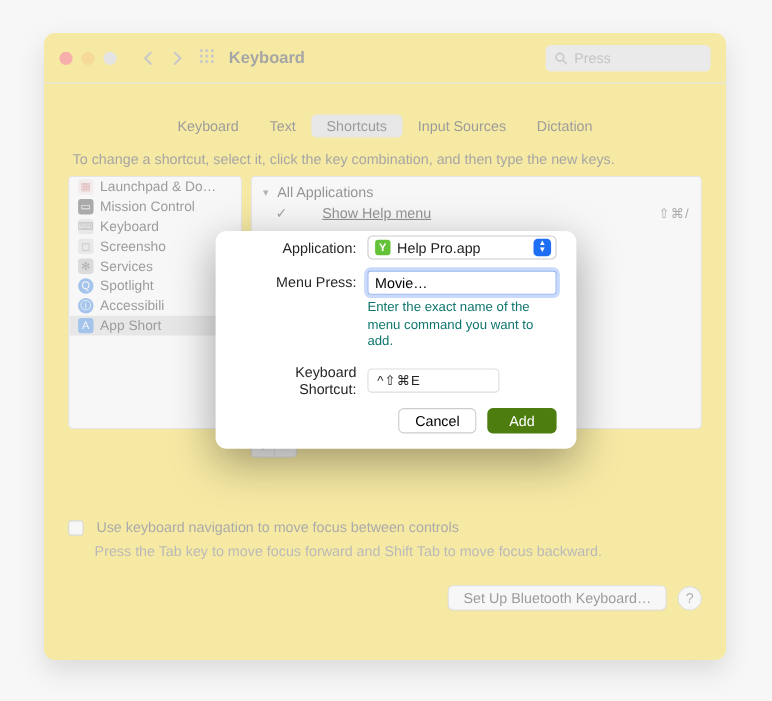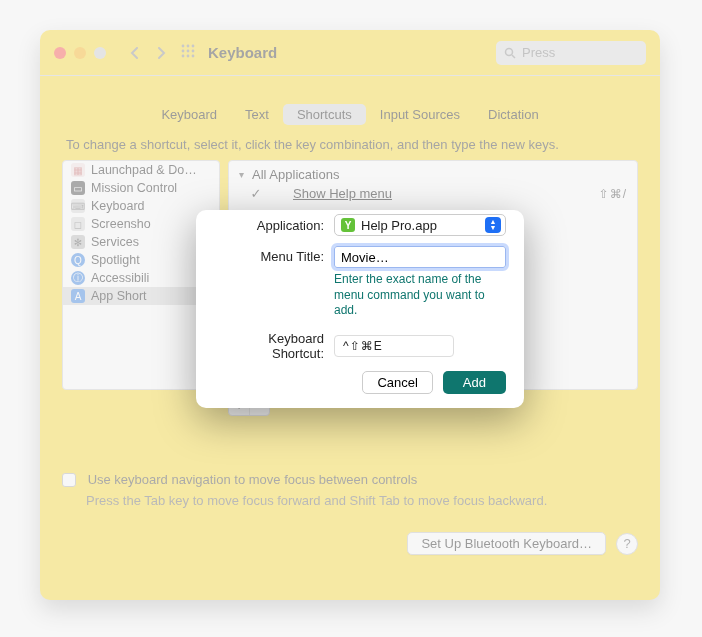--- a/index.html
+++ b/index.html
@@ -164,21 +164,21 @@
     padding: 2px 6px; font-size:13px; font-family:inherit;
   }
   .mhelp { font-size:12px; color:#0f766e; margin:4px 0 2px; line-height:1.3;}
   .scfield {
     border:1px solid #ddd; border-radius:4px; height:22px; width:120px;
     padding:2px 8px; font-size:12px; letter-spacing:1px; display:flex; align-items:center;
   }
   .mbtns { display:flex; gap:10px; justify-content:flex-end; margin-top:10px;}
   .btn-cancel { background:#fff; border:1px solid #ccc; border-radius:5px; padding:3px 14px; font-size:13px;}
   .btn-primary {
-    background:#0f766e; color:#fff; border:none; border-radius:5px;
+    background:#4d7c0f; color:#fff; border:none; border-radius:5px;
     padding:3px 20px; font-size:13px;
   }
 </style>
 </head>
 <body>
 
 <div class="window">
 
   <div class="titlebar">
     <div class="traffic">
@@ -315,21 +315,21 @@
         <span style="display:flex;align-items:center;">
           <span class="app-ic">Y</span>
           <span>Help Pro.app</span>
         </span>
         <span class="pp-arrow">▲<br>▼</span>
       </div>
     </div>
   </div>
 
   <div class="mrow mrowtop">
-    <div class="mlabel" style="padding-top:3px">Menu Title:</div>
+    <div class="mlabel" style="padding-top:3px">Menu Press:</div>
     <div class="mfield">
       <input class="minput" value="Movie…" style="">
       <div class="mhelp">Enter the exact name of the menu command you want to add.</div>
     </div>
   </div>
 
   <div class="mrow">
     <div class="mlabel">Keyboard Shortcut:</div>
     <div class="mfield">
       <div class="scfield">

